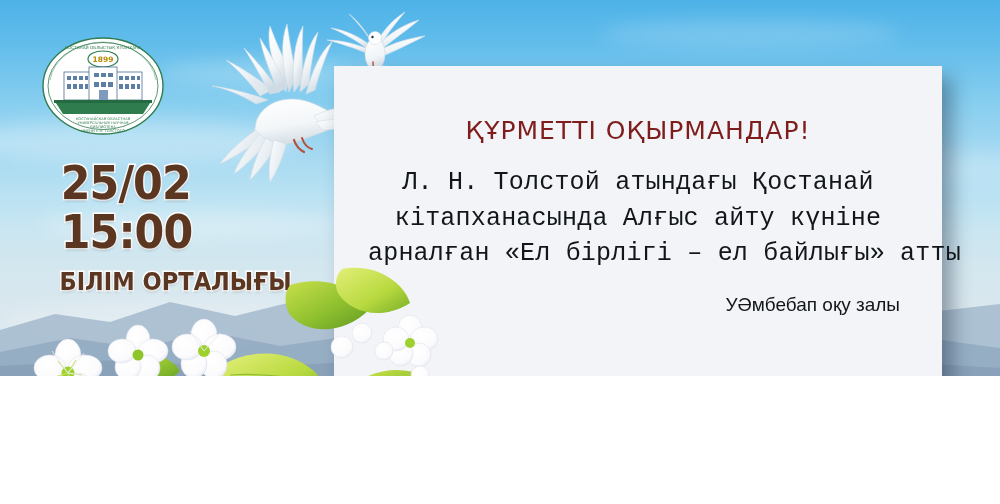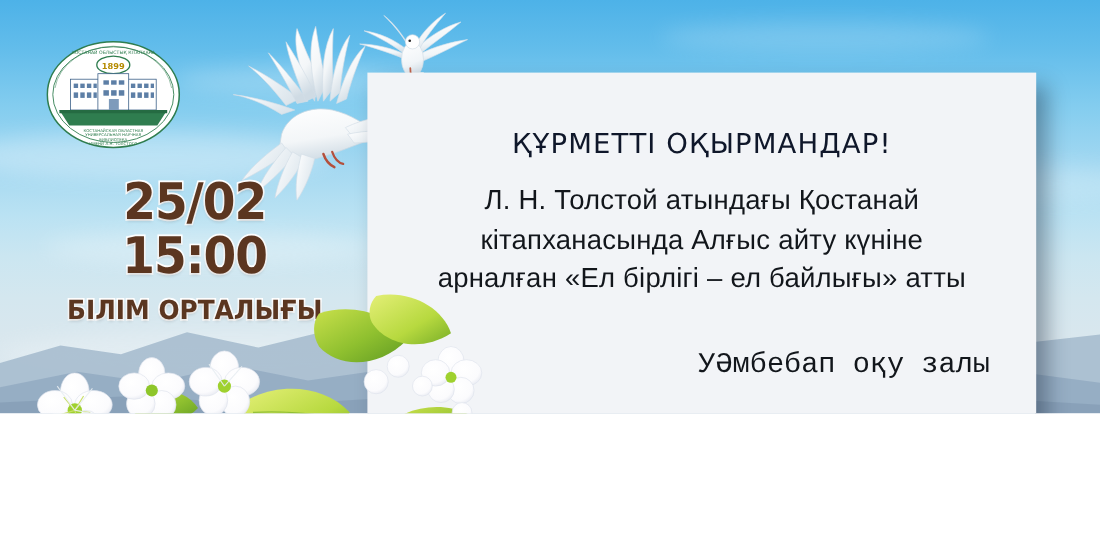--- a/index.html
+++ b/index.html
@@ -61,21 +61,20 @@
   
   .dove { position: absolute; pointer-events: none; }
   #dove-big  { left: 190px; top: 18px;  width: 200px; height: 180px; }
   #dove-small{ left: 315px; top: 6px;   width: 120px; height: 105px; }
 
   
   #date-block {
     position: absolute;
     left: 52px; top: 160px;
     width: 250px;
-    text-align: center;
     z-index: 6;
   }
   .bigtext {
     font-family: "DejaVu Sans", sans-serif;
     font-weight: bold;
     color: #5b3620;
     letter-spacing: -1px;
     line-height: 1.02;
     -webkit-text-stroke: 3px #ffffff;
     paint-order: stroke fill;
@@ -116,40 +115,40 @@
     background: #f2f4f7;
     box-shadow: 10px 12px 18px rgba(20,35,55,0.40);
     z-index: 5;
     box-sizing: border-box;
     padding: 36px 34px 22px 34px;
   }
   #card-heading {
     text-align: center;
     font-family: "DejaVu Sans", sans-serif;
     font-size: 25px;
-    color: #0f172a;
+    color: #7f1d1d;
     letter-spacing: 1.0px;
     margin-top: 14px;
     margin-bottom: 20px;
     white-space: nowrap;
   }
   #card-body {
     text-align: center;
-    font-family: Liberation Sans, sans-serif;
+    font-family: Liberation Mono, monospace;
     font-size: 25px;
     color: #12161b;
     line-height: 1.42;
     letter-spacing: 0.2px;
   }
   #card-body .bline { display: block; white-space: nowrap; }
   #card-footer {
-    margin-top: 42px;
+    margin-top: 20px;
     text-align: right;
-    font-family: Liberation Mono, monospace;
-    font-size: 26px;
+    font-family: Liberation Sans, sans-serif;
+    font-size: 19px;
     color: #12161b;
     line-height: 1.32;
     padding-right: 8px;
   }
   #card-footer .fline { display: block; }
 </style>
 </head>
 <body>
 
 <div id="poster">

